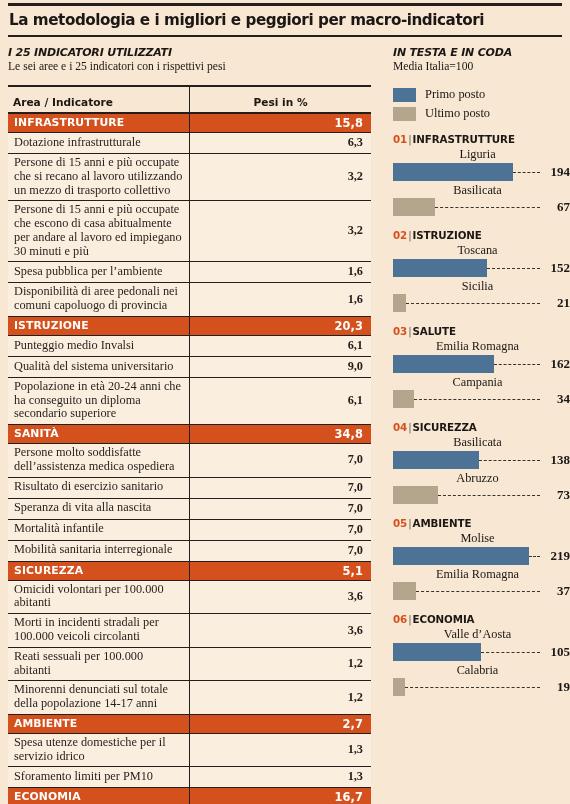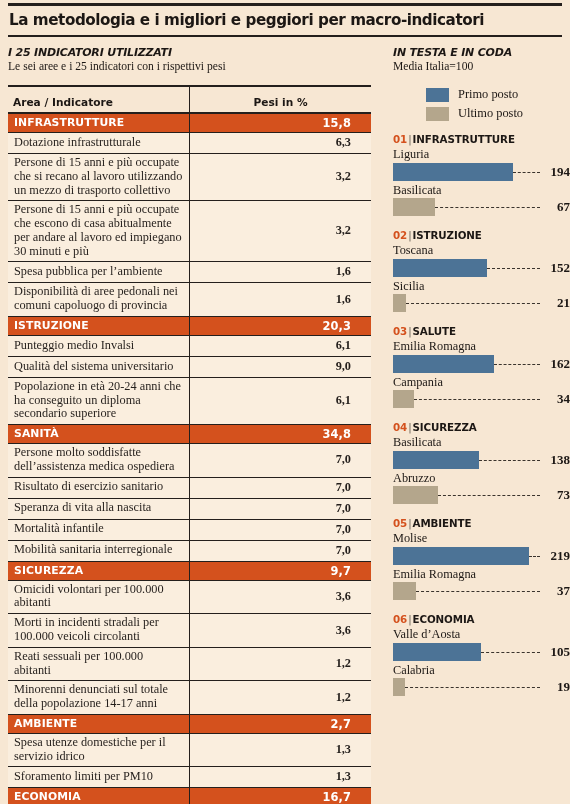--- a/index.html
+++ b/index.html
@@ -75,21 +75,21 @@
     line-height: 1.12;
     padding: 2px 6px 3px 6px;
     border-bottom: 1px solid #241f1c;
     background: #faeeDE;
   }
   .ind td.num {
     font-family: "Liberation Serif", serif;
     font-weight: bold;
     font-size: 12.3px;
     text-align: right;
-    padding: 2px 20px 3px 4px;
+    padding: 2px 8px 3px 4px;
     border-bottom: 1px solid #241f1c;
     border-left: 1.5px solid #241f1c;
     background: #faeeDE;
     width: 61px;
   }
 
   
   tr.area td.lab, tr.area td.num {
     background: #d4511d;
     color: #ffffff;
@@ -98,40 +98,40 @@
     font-size: 10.8px;
     letter-spacing: 0.1px;
     border-bottom: 1px solid #241f1c;
     padding-top: 2px;
     padding-bottom: 2px;
   }
   tr.area td.num { font-size: 11.4px; border-left: 1.5px solid #241f1c; }
 
   
   .legend { margin-top: 14px; }
-  .legend-row { display: flex; align-items: center; margin-bottom: 4px; margin-left: 33px; }
+  .legend-row { display: flex; align-items: center; margin-bottom: 4px; }
   .swatch { width: 23px; height: 14px; margin-right: 9px; }
   .sw-first { background: #4c7396; }
   .sw-last  { background: #b4a68c; }
   .legend-label { font-size: 12.4px; color: #1c1714; }
 
   
   .grp { margin-top: 12px; }
   .grp-title {
     font-family: "DejaVu Sans", sans-serif;
     font-weight: bold;
     font-size: 10.3px;
     letter-spacing: -0.1px;
     margin-bottom: 2px;
   }
   .grp-num { color: #d4511d; }
   .grp-pipe { color: #6b6258; font-weight: normal; margin: 0 1px; }
   .grp-name { color: #1c1714; }
 
-  .bar-block { margin-bottom: 1px; }
+  .bar-block { margin-bottom: 1px; text-align: center; }
   .bar-region { font-size: 12.3px; line-height: 1.18; color: #1c1714; }
 
   .bar-line { position: relative; height: 20px; width: 177px; }
   .bar {
     position: absolute; left: 0; top: 1px; height: 18px;
   }
   .bar-first { background: #4c7396; }
   .bar-last  { background: #b4a68c; }
   .leader {
     position: absolute; top: 10px; height: 0;
@@ -228,21 +228,21 @@
             <tr class="item">
               <td class="lab">Mortalità infantile</td>
               <td class="num">7,0</td>
             </tr>
             <tr class="item">
               <td class="lab">Mobilità sanitaria interregionale</td>
               <td class="num">7,0</td>
             </tr>
             <tr class="area">
               <td class="lab">SICUREZZA</td>
-              <td class="num">9,7</td>
+              <td class="num">5,1</td>
             </tr>
             <tr class="item">
               <td class="lab">Omicidi volontari per 100.000 abitanti</td>
               <td class="num">3,6</td>
             </tr>
             <tr class="item">
               <td class="lab">Morti in incidenti stradali per 100.000 veicoli circolanti</td>
               <td class="num">3,6</td>
             </tr>
             <tr class="item">

